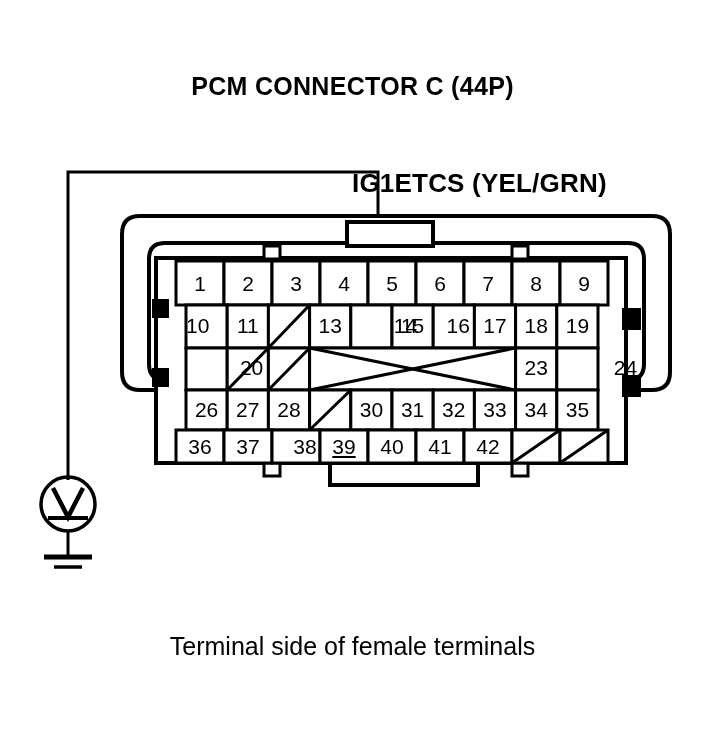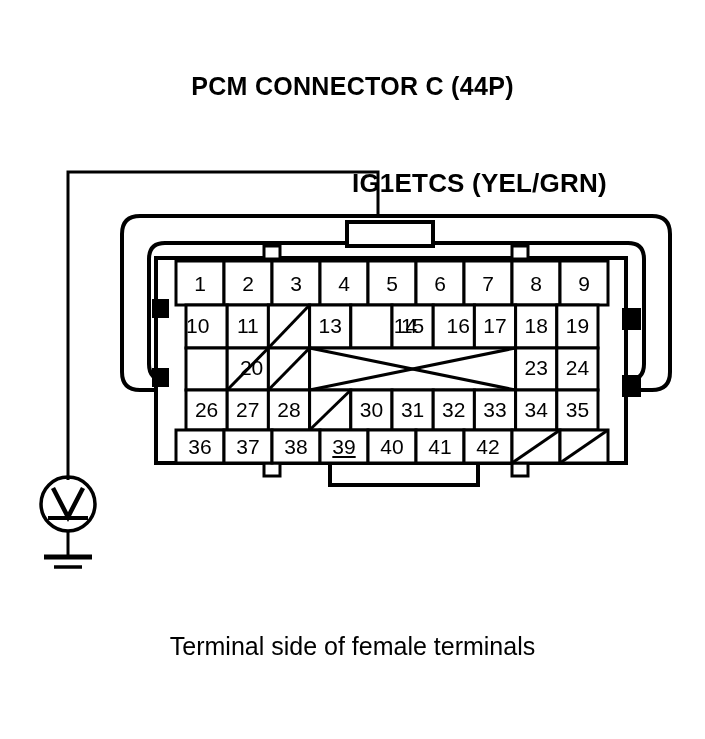--- a/index.html
+++ b/index.html
@@ -257,33 +257,33 @@
   <div class="pin-num" style="left:309.6px;top:315px;width:41.2px;">13</div>
   <div class="pin-num" style="left:350.8px;top:315px;width:41.2px;margin-left:34px;">14</div>
   <div class="pin-num" style="left:392px;top:315px;width:41.2px;">15</div>
   <div class="pin-num" style="left:433.2px;top:315px;width:50px;">16</div>
   <div class="pin-num" style="left:474.4px;top:315px;width:41.2px;">17</div>
   <div class="pin-num" style="left:515.6px;top:315px;width:41.2px;">18</div>
   <div class="pin-num" style="left:556.8px;top:315px;width:41.2px;">19</div>
 
   <div class="pin-num" style="left:186px;top:357px;width:41.2px;padding-left:45px;">20</div>
   <div class="pin-num" style="left:515.6px;top:357px;width:41.2px;">23</div>
-  <div class="pin-num" style="left:556.8px;top:357px;width:41.2px;">24</div>
+  <div class="pin-num" style="left:556.8px;top:357px;width:41.2px;padding-left:48px;">24</div>
 
   <div class="pin-num" style="left:186px;top:399px;width:41.2px;">26</div>
   <div class="pin-num" style="left:227.2px;top:399px;width:41.2px;">27</div>
   <div class="pin-num" style="left:268.4px;top:399px;width:41.2px;">28</div>
   <div class="pin-num" style="left:350.8px;top:399px;width:41.2px;">30</div>
   <div class="pin-num" style="left:392px;top:399px;width:41.2px;">31</div>
   <div class="pin-num" style="left:433.2px;top:399px;width:41.2px;">32</div>
   <div class="pin-num" style="left:474.4px;top:399px;width:41.2px;">33</div>
   <div class="pin-num" style="left:515.6px;top:399px;width:41.2px;">34</div>
   <div class="pin-num" style="left:556.8px;top:399px;width:41.2px;">35</div>
 
   <div class="pin-num" style="left:176px;top:436px;width:48px;">36</div>
   <div class="pin-num" style="left:224px;top:436px;width:48px;">37</div>
-  <div class="pin-num" style="left:272px;top:436px;width:48px;">38</div>
+  <div class="pin-num" style="left:272px;top:436px;width:48px;padding-left:9px;">38</div>
   <div class="pin-num" style="left:320px;top:436px;width:48px;text-decoration:underline;">39</div>
   <div class="pin-num" style="left:368px;top:436px;width:48px;">40</div>
   <div class="pin-num" style="left:416px;top:436px;width:48px;">41</div>
   <div class="pin-num" style="left:464px;top:436px;width:48px;">42</div>
 
 </div>
 
 </body></html>

